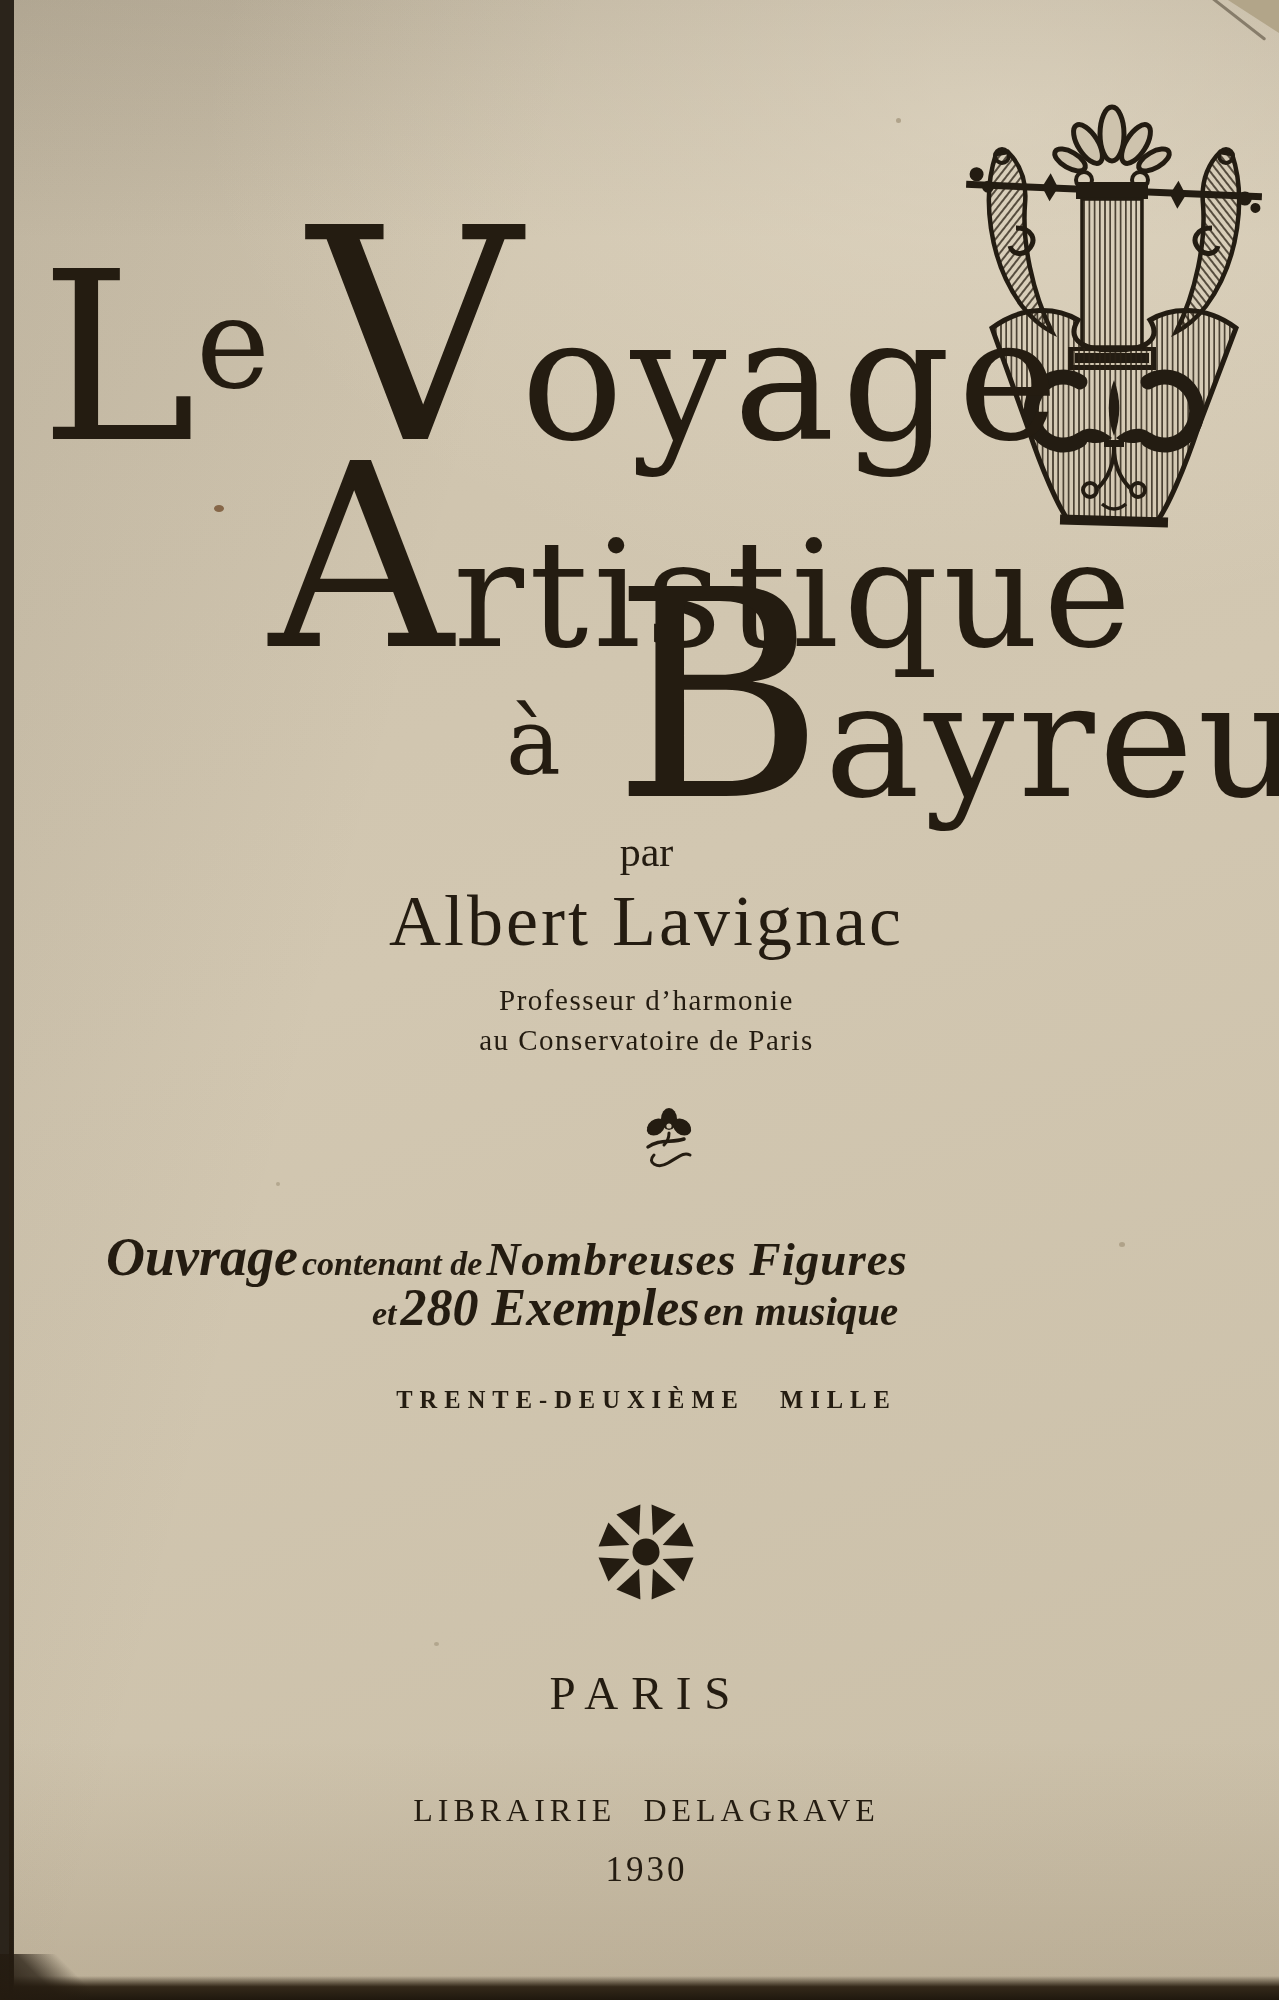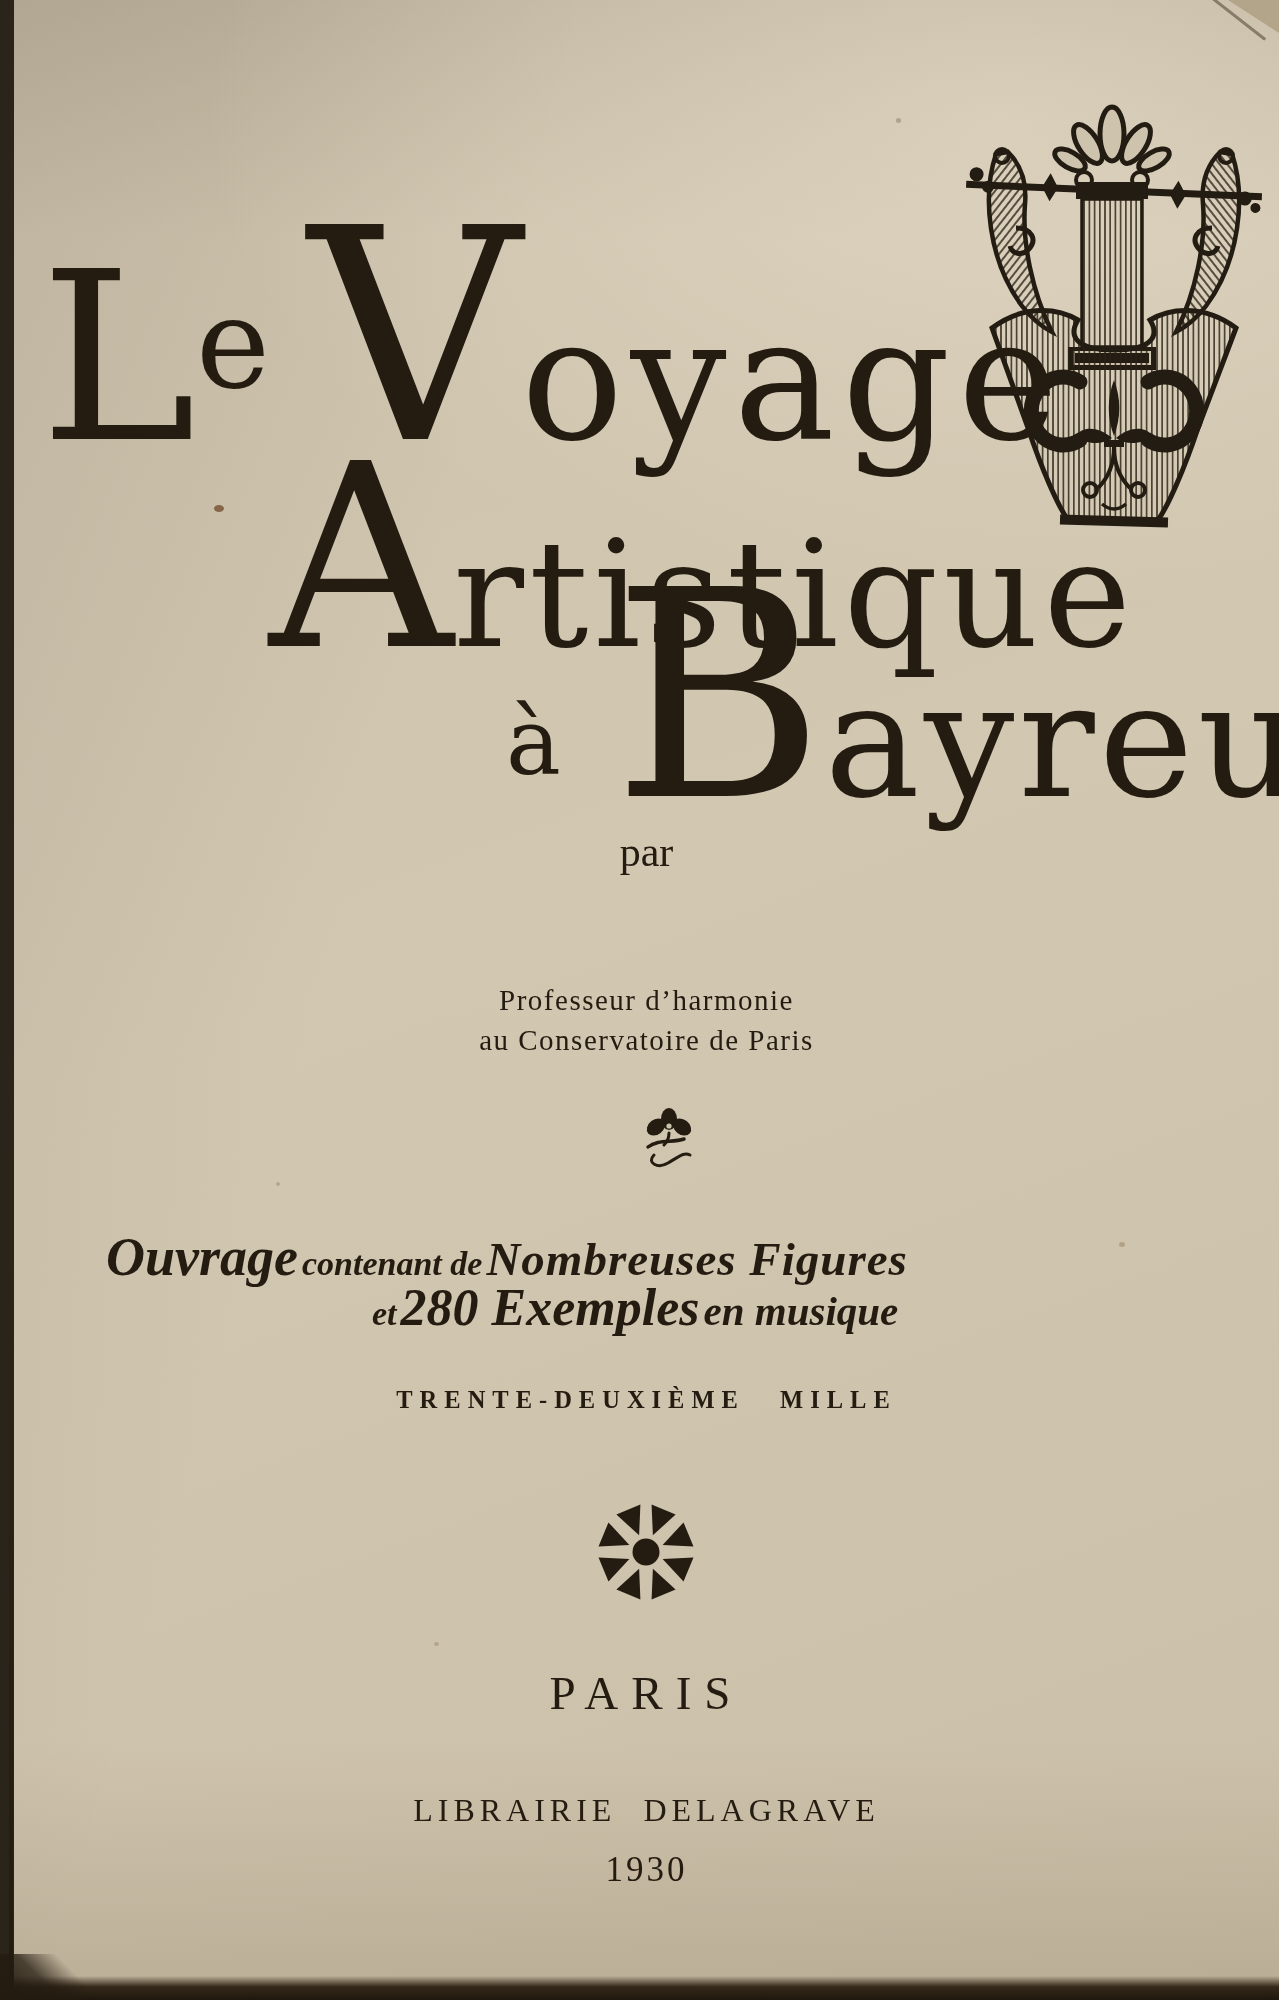--- a/index.html
+++ b/index.html
@@ -148,20 +148,21 @@
       </svg>
     </div>
 
     <div class="tx title t-line1"><span class="c1">L</span><span class="r1">e</span><span class="gap1"></span><span class="c2">V</span><span class="r2">oyage</span></div>
 
     <div class="tx title t-line2"><span class="c3">A</span><span class="r3">rtistique</span></div>
 
     <div class="tx title t-line3"><span class="a-accent">à</span><span class="gap3"></span><span class="c4">B</span><span class="r4">ayreuth</span></div>
 
     <div class="tx center par">par</div>
+    <div class="tx center author">Albert Lavignac</div>
     <div class="tx center role1">Professeur d’harmonie</div>
     <div class="tx center role2">au Conservatoire de Paris</div>
 
     <div class="orn fleuron">
       <svg viewBox="0 0 58 66" xmlns="http://www.w3.org/2000/svg">
         <g fill="#241c11">
           <ellipse cx="29" cy="13" rx="8" ry="11"></ellipse>
           <ellipse cx="16" cy="21" rx="10" ry="7.5" transform="rotate(-38 16 21)"></ellipse>
           <ellipse cx="42" cy="21" rx="10" ry="7.5" transform="rotate(38 42 21)"></ellipse>
           <circle cx="29" cy="20" r="2.6" fill="#cec3ad"></circle>

